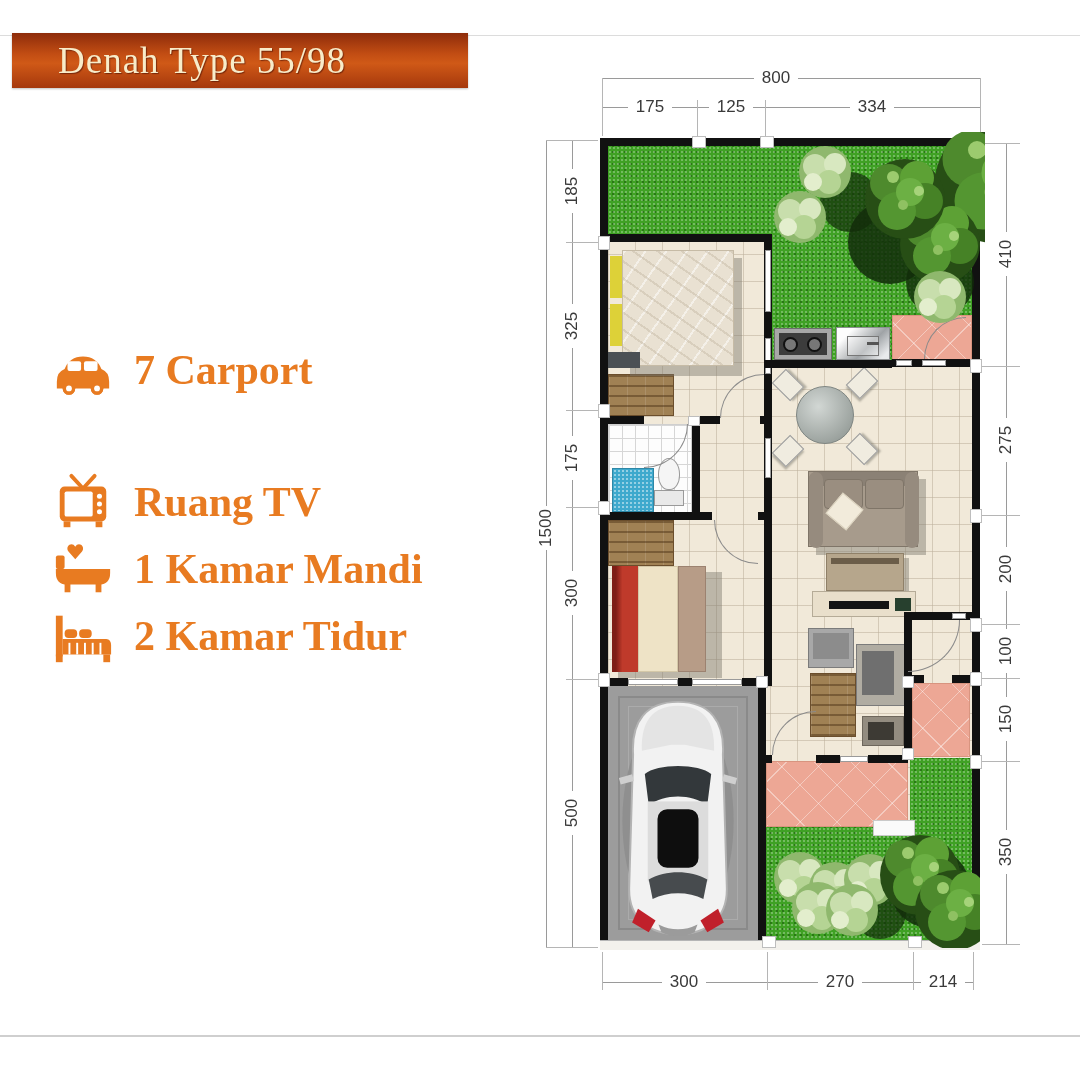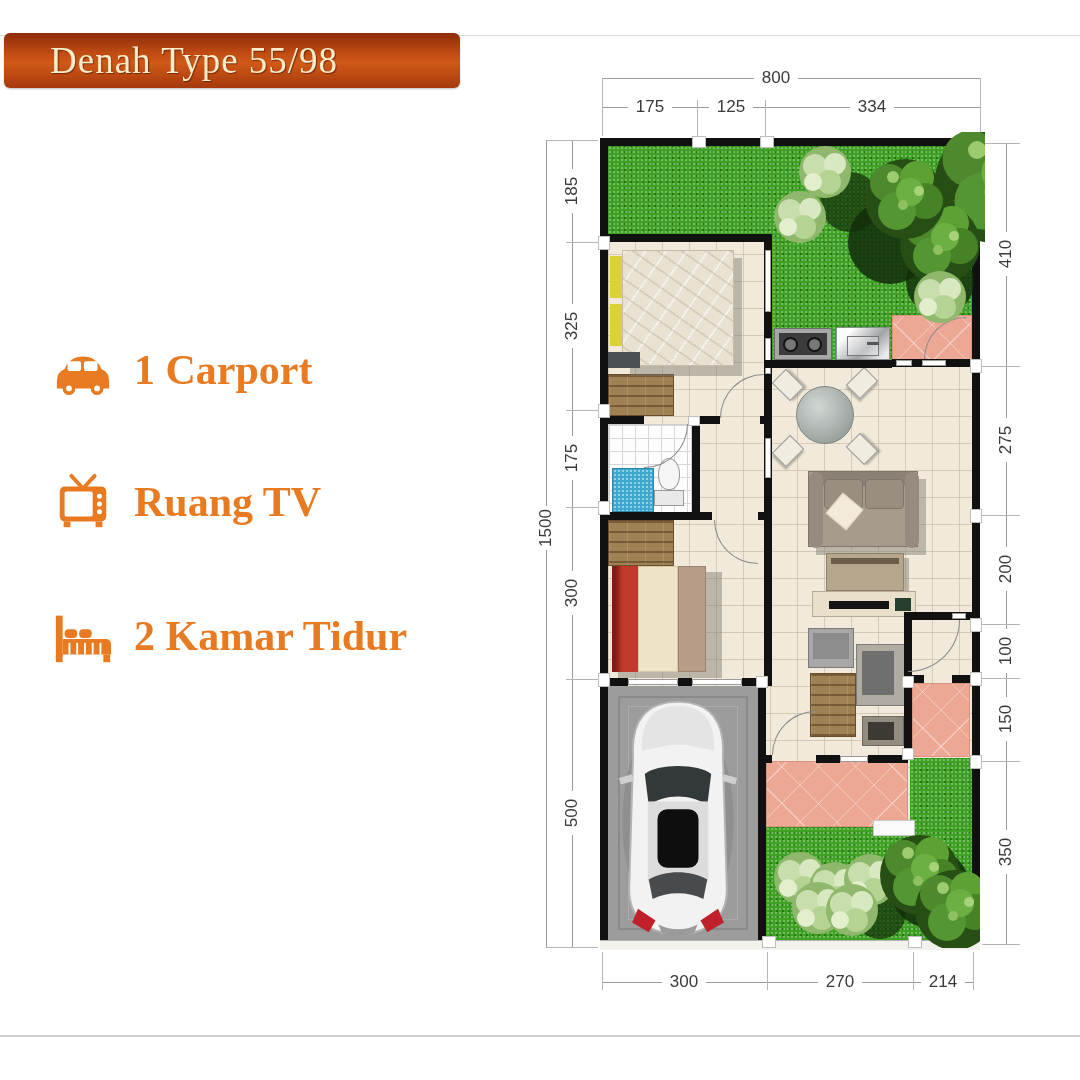--- a/index.html
+++ b/index.html
@@ -1,23 +1,23 @@
 <!DOCTYPE html>
 <html><head>
 <meta charset="utf-8">
 <style>
   html,body{margin:0;padding:0;background:#fff;}
   .page{position:relative;width:1080px;height:1080px;background:#fff;overflow:hidden;
         font-family:"Liberation Sans",sans-serif;}
   .abs{position:absolute;}
   
   .rule{position:absolute;background:#dcdcdc;}
-  .banner{position:absolute;left:4px;top:33px;width:456px;height:55px;
+  .banner{position:absolute;left:12px;top:33px;width:456px;height:55px;
           background:linear-gradient(180deg,#8e2c0b 0%,#c24d13 38%,#d05917 55%,#a5380d 100%);
-          box-shadow:0 1px 2px rgba(0,0,0,.25);border-radius:6px;}
+          box-shadow:0 1px 2px rgba(0,0,0,.25);}
   .banner span{display:block;font-family:"Liberation Serif",serif;font-size:37px;line-height:55px;
           padding-left:46px;color:#f8ecc9;letter-spacing:1px;text-shadow:1px 1px 1px rgba(60,10,0,.55);}
   
   .lrow{position:absolute;left:42px;height:66px;width:470px;}
   .licon{position:absolute;left:8px;top:2px;width:66px;height:62px;}
   .licon svg{width:100%;height:100%;}
   .llabel{position:absolute;left:92px;top:0;line-height:64px;font-family:"Liberation Serif",serif;
           font-size:42px;font-weight:600;color:#e87b21;white-space:nowrap;}
   
   .dline{position:absolute;background:#9a9a9a;}
@@ -74,36 +74,48 @@
       <svg viewBox="0 0 64 64" fill="#e87b21">
           <path d="M5 43q0-10 8-13 5-13 19-13t19 13q8 3 8 13v7h-6a6.5 6.5 0 0 1-13 0H24a6.5 6.5 0 0 1-13 0H5z"></path>
           <circle cx="17.5" cy="50" r="6.5"></circle>
           <circle cx="46.5" cy="50" r="6.5"></circle>
           <circle cx="17.5" cy="50" r="3" fill="#fff"></circle>
           <circle cx="46.5" cy="50" r="3" fill="#fff"></circle>
           <rect x="16" y="22" width="14" height="10" rx="2" fill="#fff"></rect>
           <rect x="33" y="22" width="14" height="10" rx="2" fill="#fff"></rect>
         </svg>
     </span>
-    <span class="llabel">1 Carport</span>
+    <span class="llabel">7 Carport</span>
   </div>
   <div class="lrow" style="top:470px;">
     <span class="licon">
       <svg viewBox="0 0 64 64" fill="#e87b21">
           <path d="M20 4l12 13L44 4" fill="none" stroke="#e87b21" stroke-width="4" stroke-linecap="round"></path>
           <rect x="8" y="15" width="48" height="36" rx="5"></rect>
           <rect x="13" y="20" width="29" height="26" rx="2" fill="#fff"></rect>
           <circle cx="49" cy="25" r="2.6" fill="#fff"></circle>
           <circle cx="49" cy="33" r="2.6" fill="#fff"></circle>
           <circle cx="49" cy="41" r="2.6" fill="#fff"></circle>
           <rect x="12" y="51" width="7" height="6"></rect>
           <rect x="45" y="51" width="7" height="6"></rect>
         </svg>
     </span>
     <span class="llabel">Ruang TV</span>
+  </div>
+  <div class="lrow" style="top:537px;">
+    <span class="licon">
+      <svg viewBox="0 0 64 64" fill="#e87b21">
+          <path d="M17 13c-4-6 4-11 7-5 3-6 11-1 7 5l-7 8z"></path>
+          <rect x="4" y="17" width="9" height="14" rx="2"></rect>
+          <path d="M4 31h56v4q0 12-12 12H16Q4 47 4 35z"></path>
+          <rect x="13" y="46" width="6" height="9"></rect>
+          <rect x="45" y="46" width="6" height="9"></rect>
+        </svg>
+    </span>
+    <span class="llabel">1 Kamar Mandi</span>
   </div>
   <div class="lrow" style="top:604px;">
     <span class="licon">
       <svg viewBox="0 0 64 64" fill="#e87b21">
           <rect x="4" y="10" width="7" height="42"></rect>
           <rect x="13" y="24" width="13" height="9" rx="4"></rect>
           <rect x="28" y="24" width="13" height="9" rx="4"></rect>
           <path d="M11 34h45q5 0 5 7v9H11z"></path>
           <rect x="4" y="50" width="7" height="8"></rect>
           <rect x="53" y="50" width="7" height="8"></rect>

